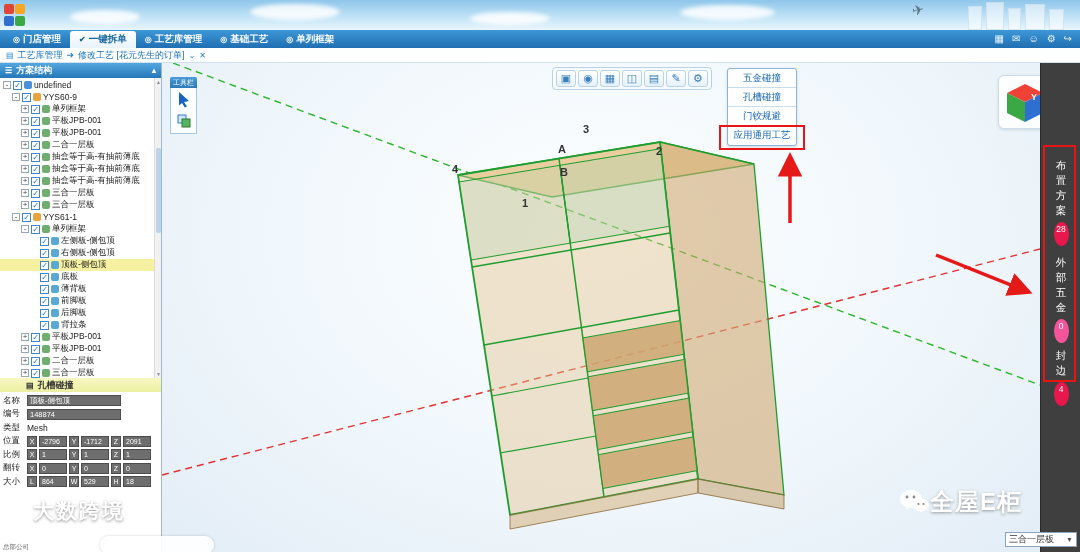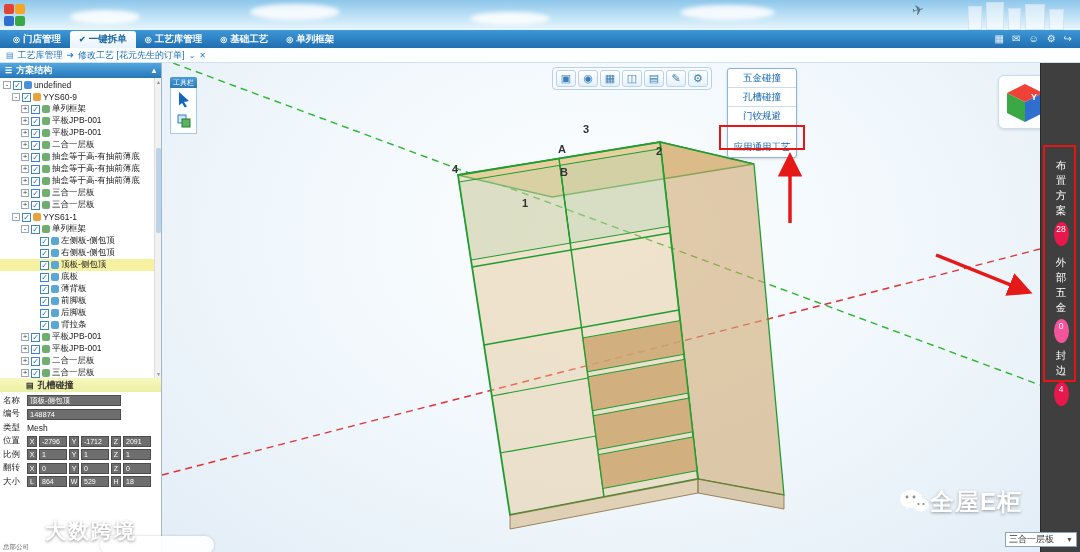--- a/index.html
+++ b/index.html
@@ -80,40 +80,40 @@
   .toolbox { position:absolute; left:8px; top:14px; width:27px; z-index:20; }
   .toolbox .tb-head { height:11px; background:linear-gradient(180deg,#4a9bd8,#2c7ab8); color:#fff;
     font-size:7px; line-height:11px; text-align:center; border-radius:2px 2px 0 0; }
   .toolbox .tb-body { background:#fdfeff; border:1px solid #a8c8e2; border-top:none; padding:3px 0 4px;
     display:flex; flex-direction:column; align-items:center; gap:5px; }
 
   .ctxmenu { position:absolute; left:565px; top:5px; width:70px; background:#fff; border:1px solid #8ab4d8;
     border-radius:3px; z-index:30; box-shadow:0 1px 3px rgba(0,0,0,.15); }
   .ctxmenu .cmi { height:19px; line-height:18px; text-align:center; font-size:9.5px; color:#1565ad;
     border-bottom:1px solid #c8ddee; cursor:default; }
-  .ctxmenu .cmi:last-child { border-bottom:none;margin-top:12px; }
+  .ctxmenu .cmi:last-child { border-bottom:none; }
   .redbox-menu { position:absolute; left:557px; top:62px; width:86px; height:25px;
     border:2.5px solid #e81515; z-index:55; pointer-events:none; }
 
   .navcube { position:absolute; left:836px; top:12px; width:54px; height:54px; background:#fdfeff;
     border:1px solid #ccdded; border-radius:6px; box-shadow:0 1px 3px rgba(0,0,0,.12); z-index:20;
     display:flex; align-items:center; justify-content:center; }
 
   
   .rsidebar { position:absolute; left:1040px; top:63px; width:40px; height:489px; background:#3f3f3f;
     border-left:1px solid #2a2a2a; }
   .rsg { position:absolute; left:0; width:40px; text-align:center; cursor:default; }
   .rsg .ch { color:#fff; font-size:10.5px; line-height:15px; }
   .rsg .badge { width:15px; height:24px; border-radius:50%; margin:4px auto 0; color:#fff;
     font-size:8.5px; line-height:15px; text-align:center; }
   .redbox-side { position:absolute; left:2px; top:82px; width:33px; height:237px;
     border:2px solid #e81515; pointer-events:none; }
 
   
-  .wm-left { position:absolute; left:6px; top:497px; display:flex; align-items:center; gap:13px; z-index:60;margin-top:20px; }
+  .wm-left { position:absolute; left:6px; top:497px; display:flex; align-items:center; gap:1px; z-index:60; }
   .wm-left .wm-text { color:#fff; font-size:21px; font-weight:bold; letter-spacing:2px;
     text-shadow:0 1px 3px rgba(60,60,60,.55); }
   .wm-right { position:absolute; left:898px; top:486px; display:flex; align-items:center; z-index:60; }
   .wm-right .wm-text { color:#fff; font-size:24px; font-weight:bold; letter-spacing:1px;
     text-shadow:0 1px 3px rgba(60,60,60,.5); }
   .pill { position:absolute; left:100px; top:536px; width:114px; height:18px; border-radius:9px;
     background:rgba(255,255,255,.93); box-shadow:0 0 3px rgba(0,0,0,.18); z-index:58; }
   .corner-note { position:absolute; left:3px; top:543px; font-size:6.5px; color:#666; z-index:61; }
   .view-select { position:absolute; right:3px; bottom:5px; width:72px; height:15px; background:#fff;
     border:1px solid #8aa5bd; display:flex; align-items:center; justify-content:space-between;

